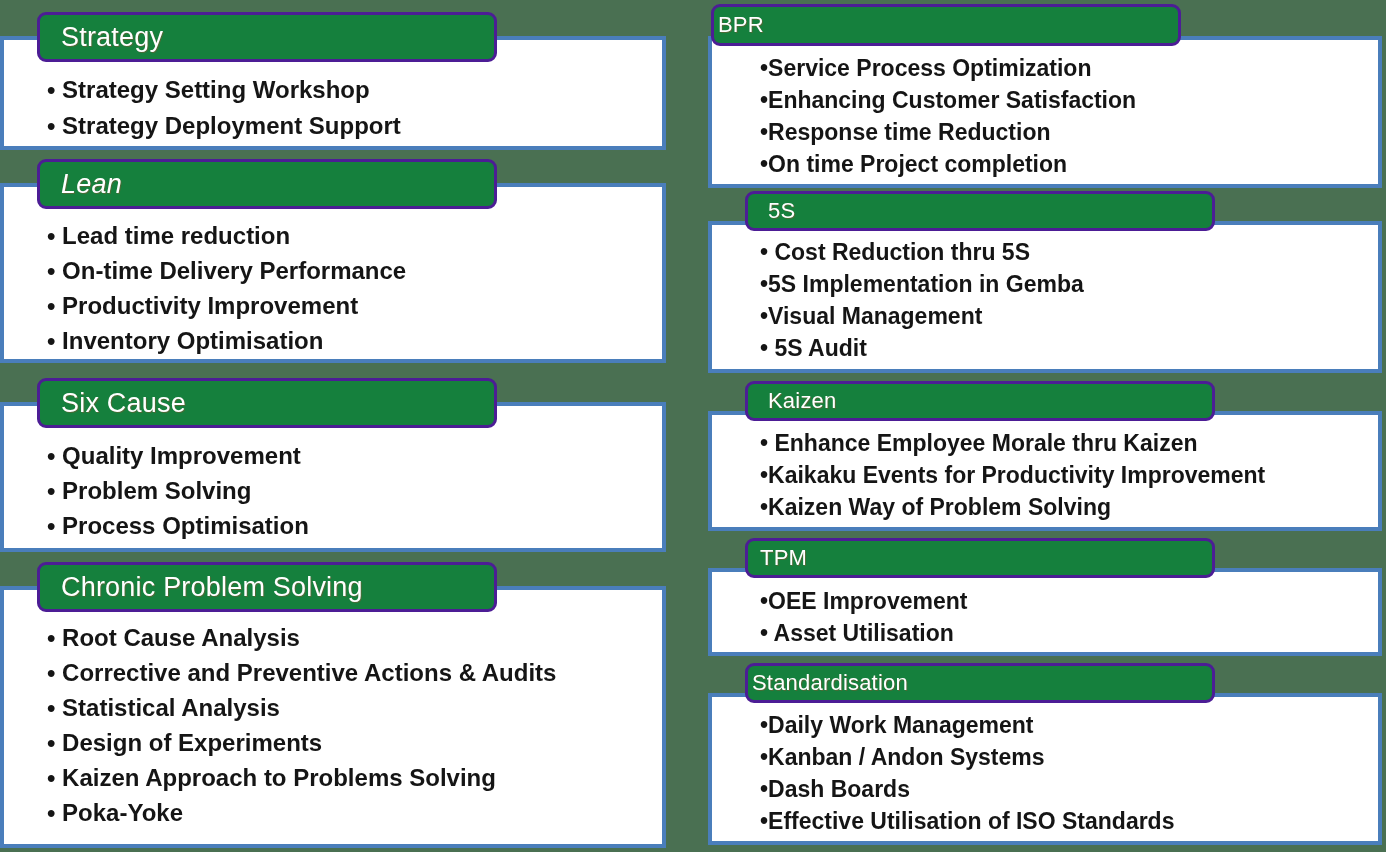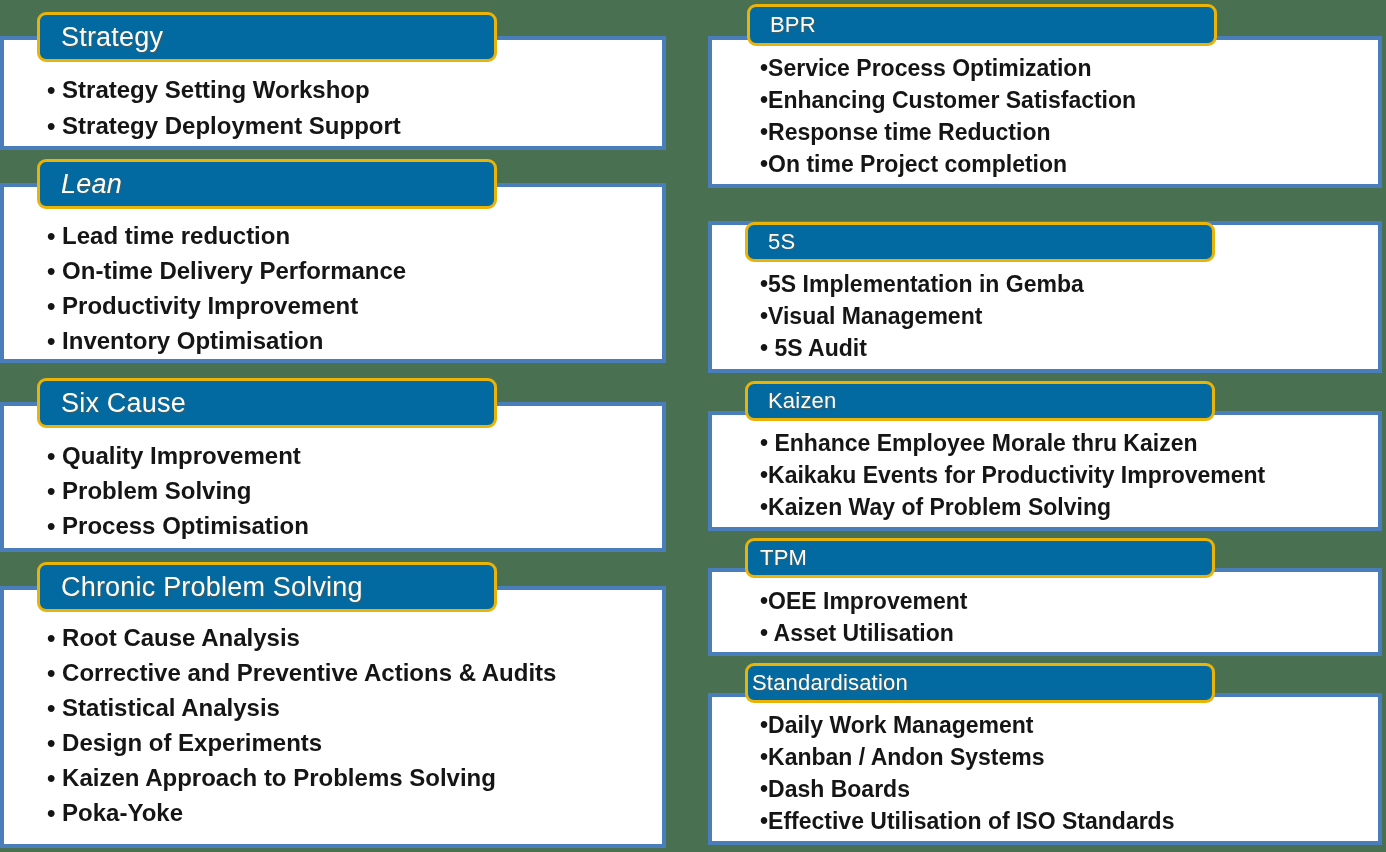--- a/index.html
+++ b/index.html
@@ -28,22 +28,22 @@
 
   .card-body {
     position: absolute;
     background: #ffffff;
     border: 4px solid #4a7ebb;
     box-sizing: border-box;
   }
 
   .card-header {
     position: absolute;
-    background: #0369a1;
-    border: 3px solid #eab308;
+    background: #15803d;
+    border: 3px solid #4c1d95;
     border-radius: 9px;
     box-sizing: border-box;
     display: flex;
     align-items: center;
     z-index: 5;
   }
 
   .card-header-title {
     color: #ffffff;
     font-size: 26px;
@@ -137,34 +137,34 @@
         <li>•  Poka-Yoke</li>
       </ul>
     </div>
 
   </div>
 
   <div class="col-right">
 
     <div class="card">
       <div class="card-body" style="left:708px; top:36px; width:674px; height:152px;"></div>
-      <div class="card-header" style="left:747px; top:4px; width:470px; height:42px; padding-left:20px;">
+      <div class="card-header" style="left:711px; top:4px; width:470px; height:42px; padding-left:4px;">
         <span class="card-header-title">BPR</span>
       </div>
       <ul class="card-list" style="left:760px; top:57px;">
         <li style="margin-bottom:9px;">•Service Process Optimization</li>
         <li style="margin-bottom:9px;">•Enhancing Customer Satisfaction</li>
         <li style="margin-bottom:9px;">•Response time Reduction</li>
         <li>•On time Project completion</li>
       </ul>
     </div>
 
     <div class="card">
       <div class="card-body" style="left:708px; top:221px; width:674px; height:152px;"></div>
-      <div class="card-header" style="left:745px; top:191px; width:470px; height:40px; padding-left:20px;margin-top:31px;">
+      <div class="card-header" style="left:745px; top:191px; width:470px; height:40px; padding-left:20px;">
         <span class="card-header-title">5S</span>
       </div>
       <ul class="card-list" style="left:760px; top:241px;">
         <li style="margin-bottom:9px;">• Cost Reduction thru 5S</li>
         <li style="margin-bottom:9px;">•5S Implementation in Gemba</li>
         <li style="margin-bottom:9px;">•Visual Management</li>
         <li>• 5S Audit</li>
       </ul>
     </div>
 

